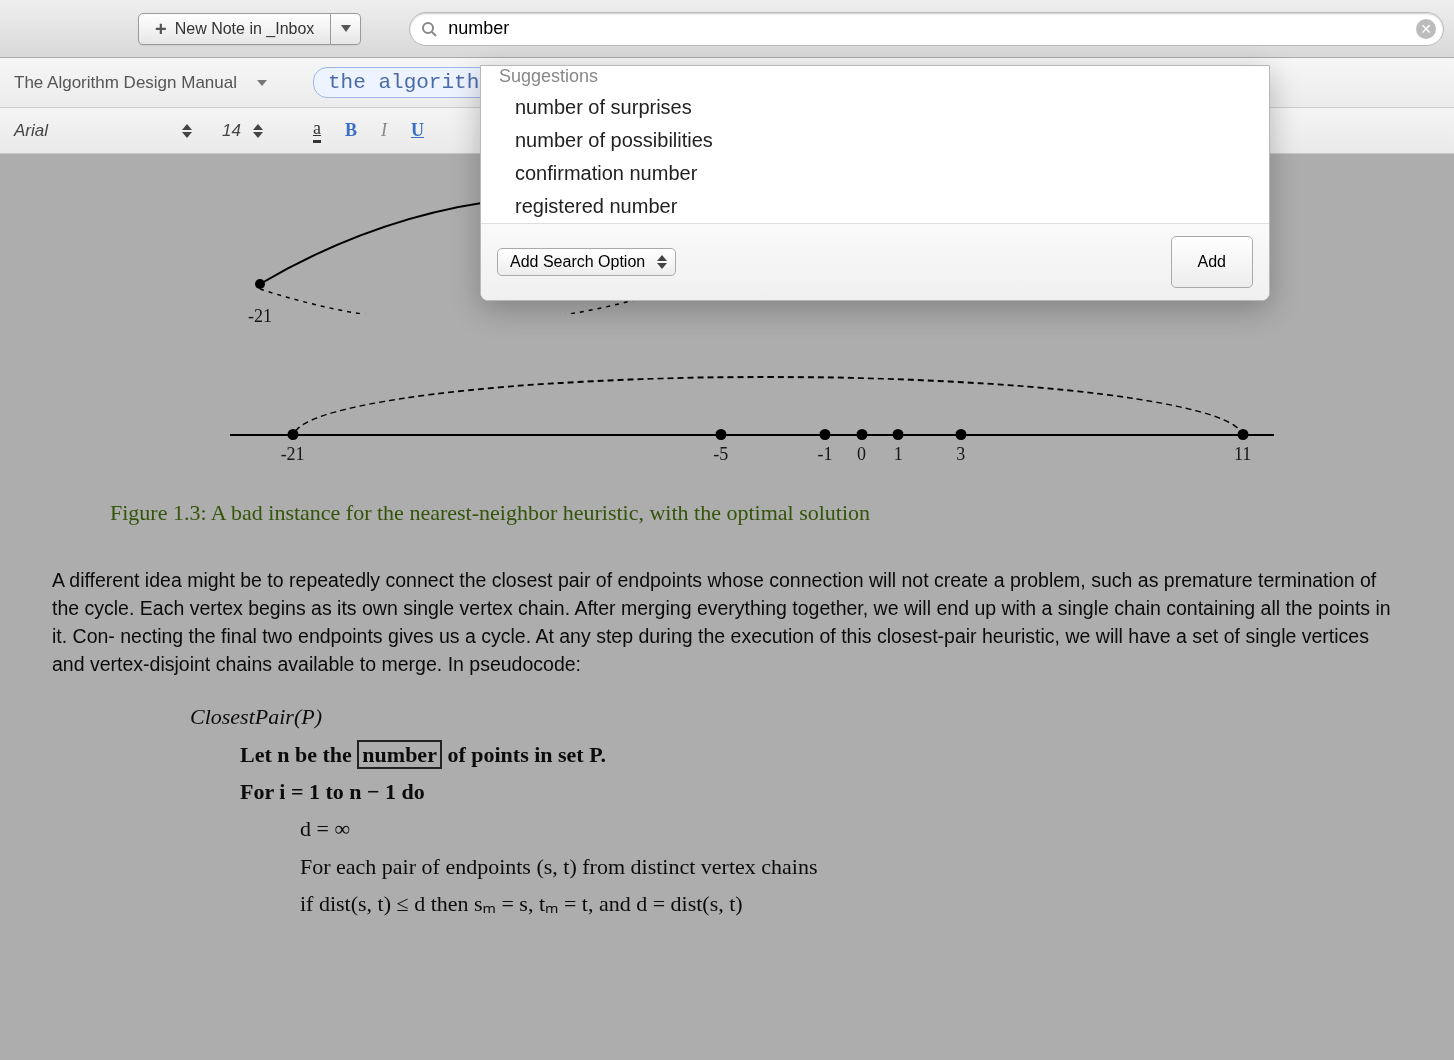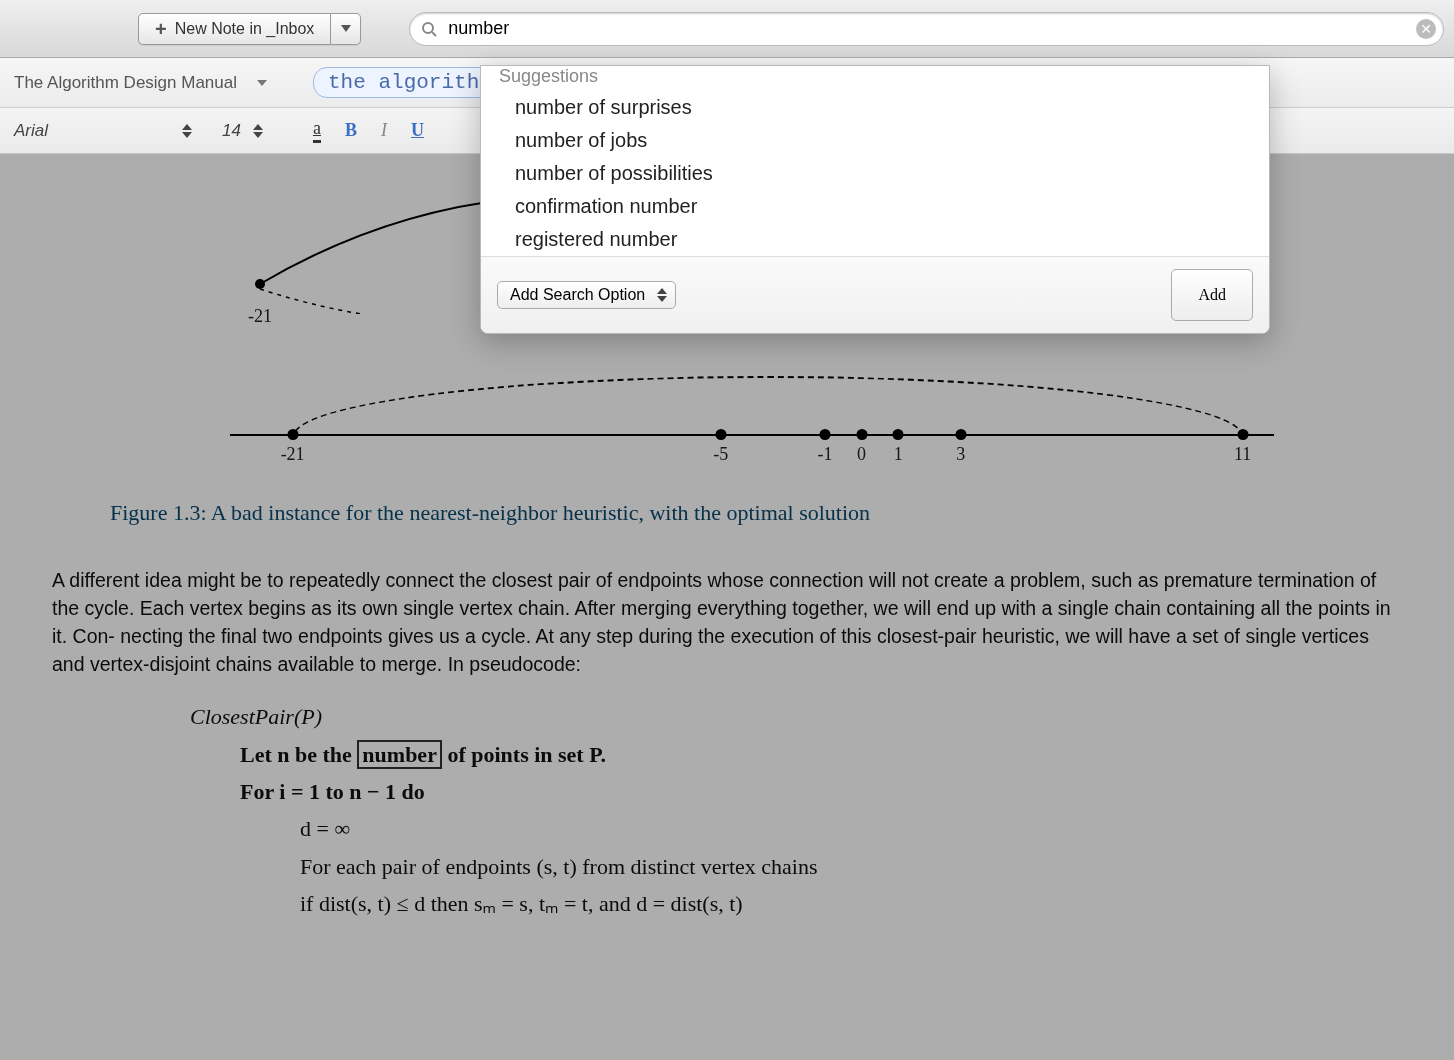--- a/index.html
+++ b/index.html
@@ -140,21 +140,21 @@
 .numline { position:absolute; left:0; right:0; top:50px; height:2px; background:#000; }
 .pt { position:absolute; width:11px; height:11px; background:#000; border-radius:50%; top:45px; transform:translateX(-50%);}
 .tick-lab{position:absolute; top:60px; font-family:Georgia,serif; font-size:18px; transform:translateX(-50%); color:#222;}
 .arc { position:absolute; border: 2px dashed #000; border-bottom:none; border-radius: 50% 50% 0 0 / 100% 100% 0 0; }
 
 .fig-caption{
   font-family: "Georgia", "Times New Roman", serif;
   font-size: 22px;
   text-align:left;
   margin: 36px 0 40px 60px;
-  color:#0c4a6e;
+  color:#4d7c0f;
 }
 .body-para{
   font-size: 19.5px;
   line-height: 1.44;
   margin: 0 10px 20px 2px;
   color:#111;
 }
 .pseudo {
   font-family: "Georgia","Times New Roman", serif;
   font-size: 22px;
@@ -198,21 +198,21 @@
   border:1px solid #aaa; border-radius:5px;
   background:linear-gradient(#fff,#ededed);
   padding: 4px 30px 4px 12px;
   font-size:16px; position:relative;
   box-shadow: 0 1px 0 rgba(255,255,255,.6) inset;
 }
 .mac-select .stepper{position:absolute; right:8px; top:50%; transform:translateY(-50%);}
 .add-btn{
   border:1px solid #aaa; border-radius:5px;
   background:linear-gradient(#fff,#ededed);
-  padding: 16px 26px; font-size:16px;font-family:Liberation Serif, serif;
+  padding: 16px 26px; font-size:16px;
 }
 </style>
 </head>
 <body>
 
 <div class="toolbar-top">
   <div class="new-note-group">
     <div class="btn new-note">
       <span class="plus-icon">+</span>
       <span>New Note in _Inbox</span>
@@ -313,21 +313,20 @@
       <div class="l3">if dist(s, t) ≤ d then sₘ = s, tₘ = t, and d = dist(s, t)</div>
     </div>
   </div>
   <div class="dim-overlay"></div>
 </div>
 
 <div class="suggest-panel">
   <div class="suggest-header">Suggestions</div>
   <div id="suggest-list">
       <div class="suggest-item">number of surprises</div>
-      <div class="suggest-item">number of jobs</div>
       <div class="suggest-item">number of possibilities</div>
       <div class="suggest-item">confirmation number</div>
       <div class="suggest-item">registered number</div>
     </div>
   <div class="suggest-footer">
     <div class="mac-select">
       <span>Add Search Option</span>
       <span class="stepper">
           <span class="up"></span>
           <span class="dn"></span>

